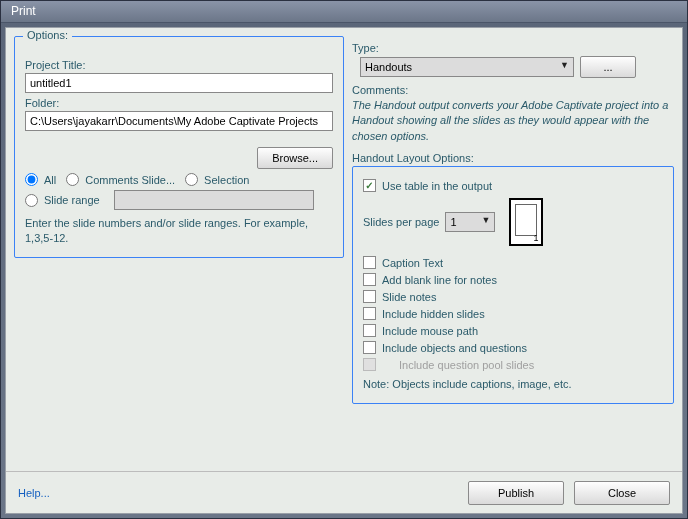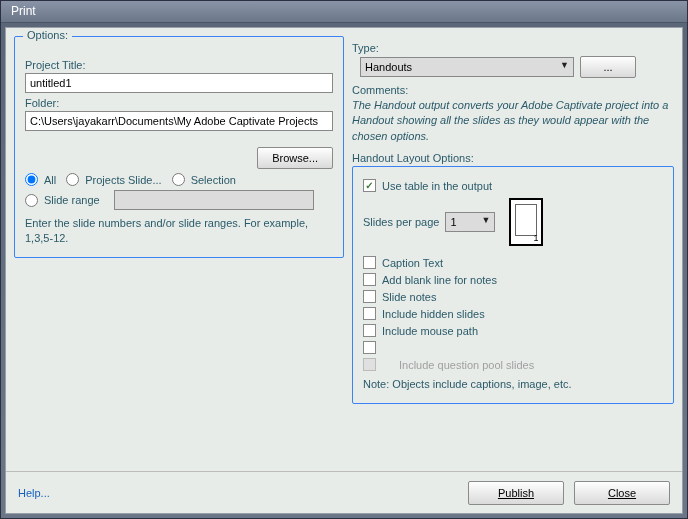--- a/index.html
+++ b/index.html
@@ -30,21 +30,21 @@
 .thumb-inner { position: absolute; top: 4px; left: 4px; right: 4px; bottom: 8px; border: 1px solid #666; }
 .thumb-num { position: absolute; bottom: 1px; right: 3px; font-size: 9px; color: #000; }
 .chk-row { display: flex; align-items: center; gap: 6px; margin: 4px 0; }
 .chk-box { width: 13px; height: 13px; border: 1px solid #888; background: #fff; display: inline-flex; align-items: center; justify-content: center; font-size: 10px; line-height: 1; }
 .chk-box.checked::after { content: "✓"; color: #3a7a3a; font-weight: bold; }
 .chk-box.disabled { background: #e0e0e0; border-color: #bbb; }
 .chk-label.disabled { color: #a0a0a0; margin-left: 17px; }
 .footer { height: 42px; border-top: 1px solid #bcbcbc; display: flex; align-items: center; justify-content: space-between; padding: 0 12px; background: #e8ece8; }
 .help { color: #1560c0; cursor: pointer; }
 .footer-btns { display: flex; gap: 10px; }
-.footer-btns .btn { width: 96px; height: 24px; text-decoration: underline; }
+.footer-btns .btn { width: 96px; height: 24px; }
 .browse-row { display: flex; justify-content: flex-end; margin-top: 16px; }
 .type-row { display: flex; align-items: center; }
 .section-label { color: #2a5a6a; margin: 6px 0 2px 0; }
 .comments-text { color: #2a5a6a; line-height: 1.4; margin: 2px 0 8px 0; font-style: italic; }
 .layout-row { display: flex; align-items: center; margin: 6px 0 10px 0; }
 .slide-range-input { width: 200px; height: 20px; border: 1px solid #888; background: #dcdcdc; margin-left: 4px; padding: 2px 4px; font-size: 11px; }
 .export-row { display: flex; align-items: center; gap: 10px; margin: 4px 0; }
 .export-row label { display: flex; align-items: center; gap: 4px; color: #2a5a6a; }
 </style>
 </head>
@@ -70,21 +70,21 @@
             <button class="btn">Browse...</button>
           </div>
 
           <div class="export-row">
             <label>
                 <input type="radio" name="er" class="radio" checked="" style="">
                 <span>All</span>
               </label>
             <label>
                 <input type="radio" name="er" class="radio" style="">
-                <span>Projects Slide...</span>
+                <span>Comments Slide...</span>
               </label>
             <label>
                 <input type="radio" name="er" class="radio" style="">
                 <span>Selection</span>
               </label>
           </div>
           <div class="export-row">
             <label>
                 <input type="radio" name="er" class="radio" style="">
                 <span>Slide range</span>
@@ -145,20 +145,21 @@
           <div class="chk-row">
             <span class="chk-box"></span>
             <span class="chk-label">Include hidden slides</span>
           </div>
           <div class="chk-row">
             <span class="chk-box"></span>
             <span class="chk-label">Include mouse path</span>
           </div>
           <div class="chk-row">
             <span class="chk-box"></span>
+            <span class="chk-label">Include objects and questions</span>
           </div>
           <div class="chk-row">
             <span class="chk-box disabled"></span>
             <span class="chk-label disabled">Include question pool slides</span>
           </div>
 
           <div class="note">Note: Objects include captions, image, etc.</div>
         </div>
       </div>
 

